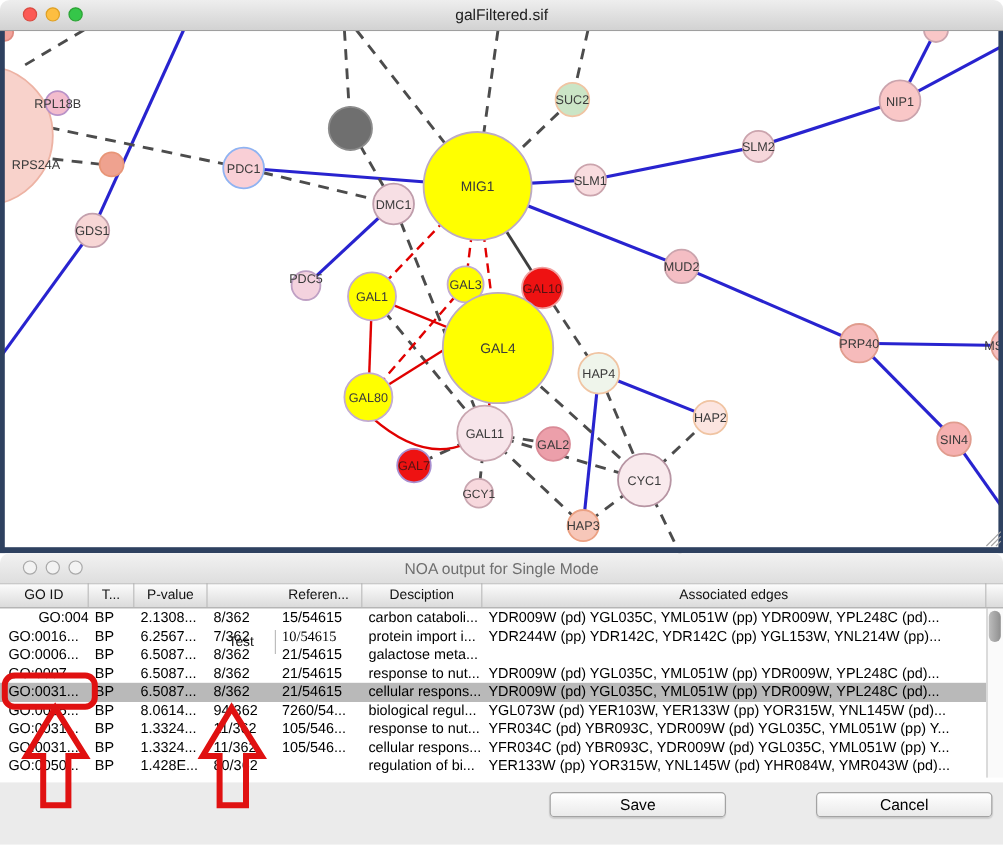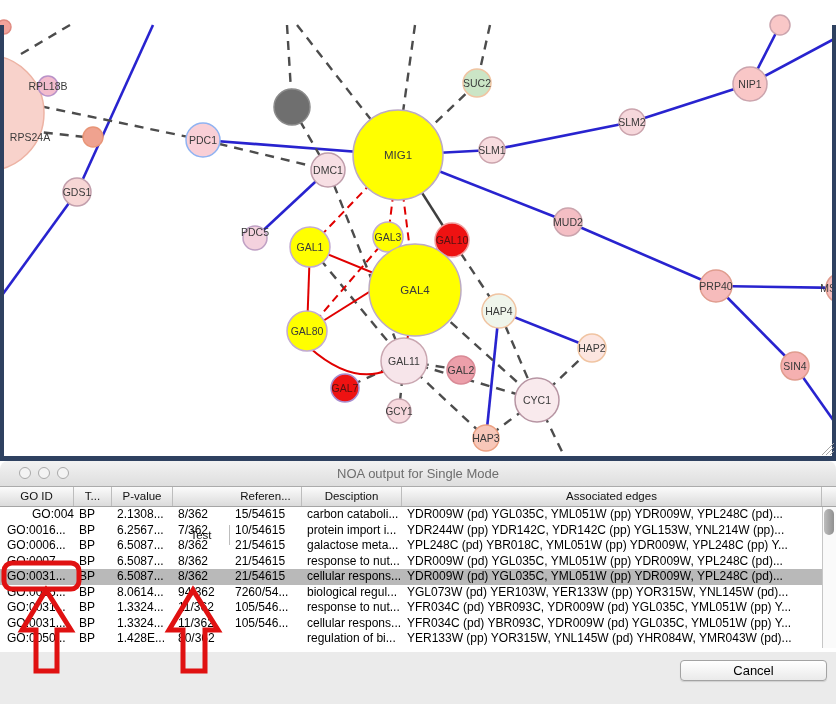--- a/index.html
+++ b/index.html
@@ -167,20 +167,28 @@
         <text x="399" y="415" text-anchor="middle" font-size="10" fill="#3a3a3a" font-family="Liberation Sans, sans-serif" pointer-events="none">GCY1</text>
         <text x="499" y="315" text-anchor="middle" font-size="10.5" fill="#3a3a3a" font-family="Liberation Sans, sans-serif" pointer-events="none">HAP4</text>
         <text x="592" y="352" text-anchor="middle" font-size="10.5" fill="#3a3a3a" font-family="Liberation Sans, sans-serif" pointer-events="none">HAP2</text>
         <text x="537" y="404" text-anchor="middle" font-size="10.5" fill="#3a3a3a" font-family="Liberation Sans, sans-serif" pointer-events="none">CYC1</text>
         <text x="486" y="442" text-anchor="middle" font-size="10.5" fill="#3a3a3a" font-family="Liberation Sans, sans-serif" pointer-events="none">HAP3</text>
         <rect x="0" y="25" width="4" height="436" fill="#2e4160"></rect>
         <rect x="832" y="25" width="4" height="436" fill="#2e4160"></rect>
         <rect x="0" y="456" width="836" height="5" fill="#2e4160"></rect>
         <path d="M822,455 L834,443 M826,455 L834,447 M830,455 L834,451" stroke="#a5a5a5" stroke-width="1" fill="none"></path>
       </svg>
+    <div class="titlebar">
+      <span class="lights">
+        <i class="light red"></i>
+        <i class="light yellow"></i>
+        <i class="light green"></i>
+      </span>
+      <span class="title">galFiltered.sif</span>
+    </div>
   </section>
 
   <section class="noa-win">
     <div class="titlebar">
       <span class="lights">
         <i class="light hollow"></i>
         <i class="light hollow"></i>
         <i class="light hollow"></i>
       </span>
       <span class="title">NOA output for Single Mode</span>
@@ -203,32 +211,31 @@
           <span class="tcell" style="width: 57px;">8/362</span>
           <span class="tcell" style="width: 72px;">15/54615</span>
           <span class="tcell" style="width: 100px;">carbon cataboli...</span>
           <span class="tcell" style="width: 420px;">YDR009W (pd) YGL035C, YML051W (pp) YDR009W, YPL248C (pd)...</span>
         </div>
         <div class="trow">
           <span class="tcell" style="width: 74px;">GO:0016...</span>
           <span class="tcell" style="width: 38px;">BP</span>
           <span class="tcell" style="width: 61px;">6.2567...</span>
           <span class="tcell" style="width: 57px;">7/362</span>
-          <span class="tcell" style="width: 72px;">10/54615</span>
+          <span class="tcell" style="width: 72px; font-family: Liberation Serif, serif;">10/54615</span>
           <span class="tcell" style="width: 100px;">protein import i...</span>
           <span class="tcell" style="width: 420px;">YDR244W (pp) YDR142C, YDR142C (pp) YGL153W, YNL214W (pp)...</span>
         </div>
         <div class="trow">
           <span class="tcell" style="width: 74px;">GO:0006...</span>
           <span class="tcell" style="width: 38px;">BP</span>
           <span class="tcell" style="width: 61px;">6.5087...</span>
           <span class="tcell" style="width: 57px;">8/362</span>
           <span class="tcell" style="width: 72px;">21/54615</span>
           <span class="tcell" style="width: 100px;">galactose meta...</span>
-          <span class="tcell" style="width: 420px;">YPL248C (pd) YBR018C, YML051W (pp) YDR009W, YPL248C (pp) Y...</span>
         </div>
         <div class="trow">
           <span class="tcell" style="width: 74px;">GO:0007...</span>
           <span class="tcell" style="width: 38px;">BP</span>
           <span class="tcell" style="width: 61px;">6.5087...</span>
           <span class="tcell" style="width: 57px;">8/362</span>
           <span class="tcell" style="width: 72px;">21/54615</span>
           <span class="tcell" style="width: 100px;">response to nut...</span>
           <span class="tcell" style="width: 420px;">YDR009W (pd) YGL035C, YML051W (pp) YDR009W, YPL248C (pd)...</span>
         </div>
@@ -277,20 +284,21 @@
           <span class="tcell" style="width: 100px;">regulation of bi...</span>
           <span class="tcell" style="width: 420px;">YER133W (pp) YOR315W, YNL145W (pd) YHR084W, YMR043W (pd)...</span>
         </div>
       </div>
 
     <div class="scrollbar">
       <div class="thumb"></div>
     </div>
 
     <div class="btn-panel">
+      <button class="btn save">Save</button>
       <button class="btn cancel">Cancel</button>
     </div>
   </section>
 
   <svg id="annot" viewBox="0 0 836 704">
       <rect x="4" y="563" width="75" height="26" rx="8" fill="none" stroke="#e01111" stroke-width="5"></rect>
       <polygon points="46,590 71,630 57,630 57,671 36,671 36,630 22,630" stroke-linejoin="miter" fill="none" stroke="#e01111" stroke-width="5"></polygon>
       <polygon points="193,590 218,630 205,630 205,671 183,671 183,630 169,630" stroke-linejoin="miter" fill="none" stroke="#e01111" stroke-width="5"></polygon>
     </svg>
 </div>

